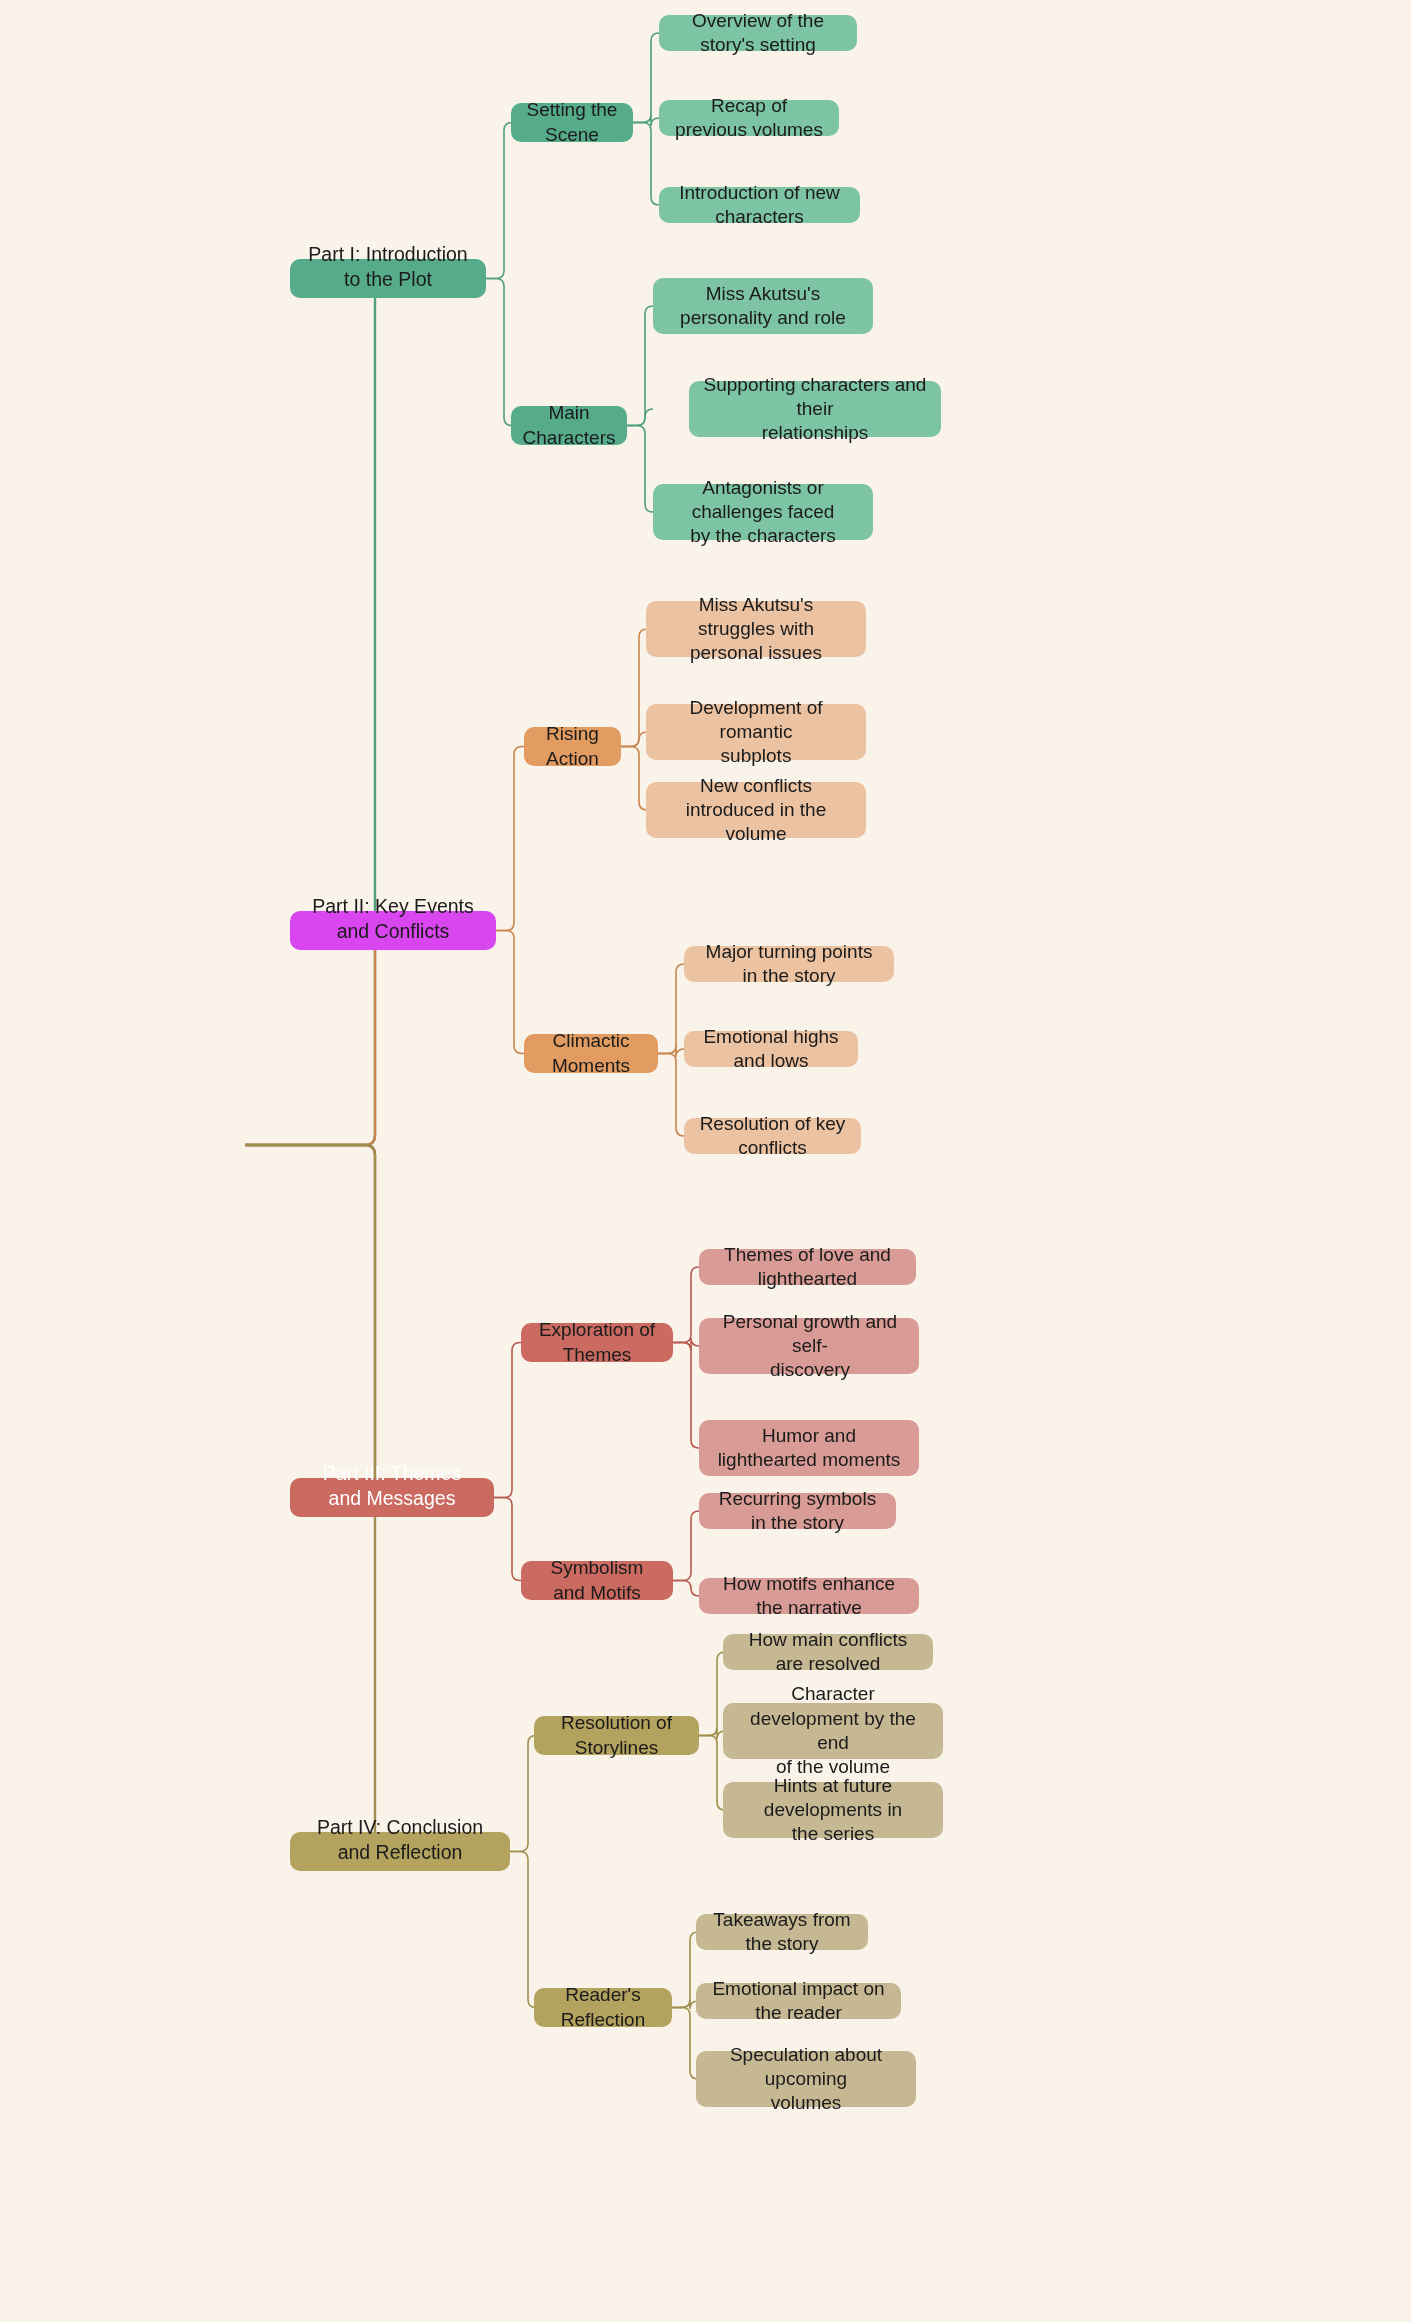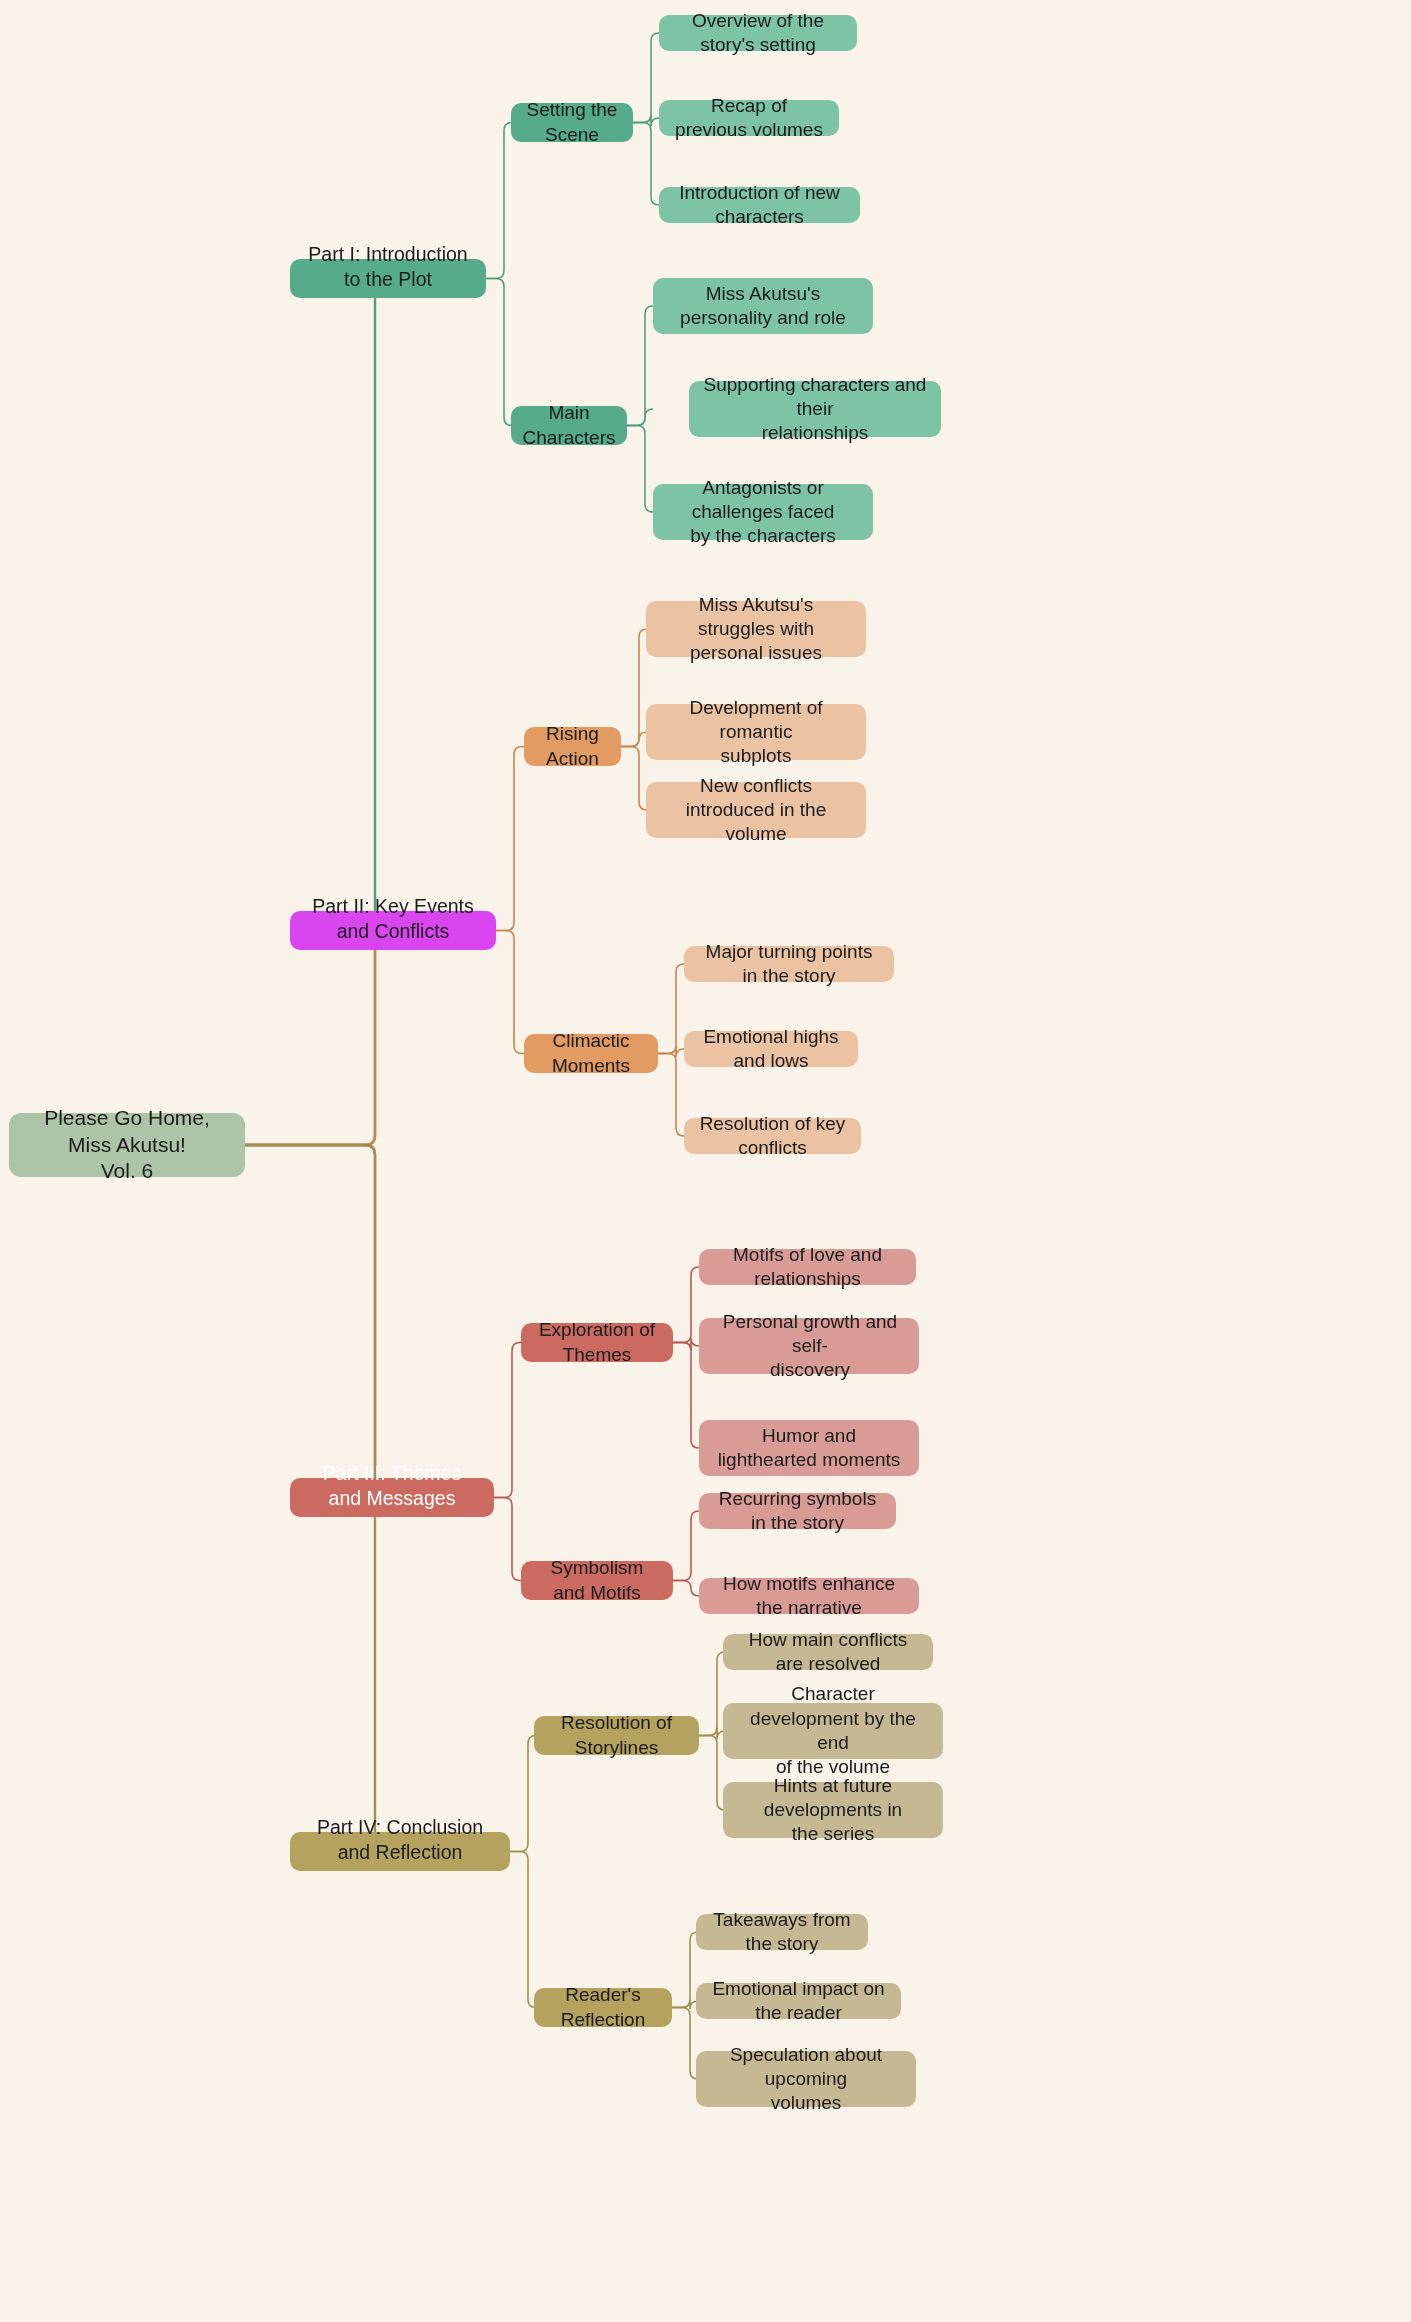--- a/index.html
+++ b/index.html
@@ -77,22 +77,20 @@
       <path d="M 245 1145 L 365 1145 Q 375 1145 375 1155 L 375 1841.5 Q 375 1851.5 385 1851.5 L 290 1851.5" fill="none" stroke="#a08f4e" stroke-width="2.4"></path>
       <path d="M 510 1851.5 L 520 1851.5 Q 528 1851.5 528 1843.5 L 528 1743.5 Q 528 1735.5 536 1735.5 L 534 1735.5" fill="none" stroke="#a08f4e" stroke-width="1.6"></path>
       <path d="M 699 1735.5 L 709 1735.5 Q 717 1735.5 717 1727.5 L 717 1660 Q 717 1652 725 1652 L 723 1652" fill="none" stroke="#a08f4e" stroke-width="1.6"></path>
       <path d="M 699 1735.5 L 709 1735.5 Q 717 1735.5 717 1727.5 L 717 1739 Q 717 1731 725 1731 L 723 1731" fill="none" stroke="#a08f4e" stroke-width="1.6"></path>
       <path d="M 699 1735.5 L 709 1735.5 Q 717 1735.5 717 1743.5 L 717 1802 Q 717 1810 725 1810 L 723 1810" fill="none" stroke="#a08f4e" stroke-width="1.6"></path>
       <path d="M 510 1851.5 L 520 1851.5 Q 528 1851.5 528 1859.5 L 528 1999.5 Q 528 2007.5 536 2007.5 L 534 2007.5" fill="none" stroke="#a08f4e" stroke-width="1.6"></path>
       <path d="M 672 2007.5 L 682 2007.5 Q 690 2007.5 690 1999.5 L 690 1940 Q 690 1932 698 1932 L 696 1932" fill="none" stroke="#a08f4e" stroke-width="1.6"></path>
       <path d="M 672 2007.5 L 682 2007.5 Q 690 2007.5 690 1999.5 L 690 2009 Q 690 2001 698 2001 L 696 2001" fill="none" stroke="#a08f4e" stroke-width="1.6"></path>
       <path d="M 672 2007.5 L 682 2007.5 Q 690 2007.5 690 2015.5 L 690 2071 Q 690 2079 698 2079 L 696 2079" fill="none" stroke="#a08f4e" stroke-width="1.6"></path>
     </svg>
-<div class="node root" style="left: 9px; top: 1113px; width: 236px; min-height: 64px; height: 64px; background: rgb(174, 196, 166);"><span>Please Go Home, Miss Akutsu!
-Vol. 6</span></div>
     <div class="node branch" style="left: 290px; top: 259px; width: 196px; min-height: 39px; height: 39px; background: rgb(86, 171, 139);"><span>Part I: Introduction to the Plot</span></div>
     <div class="node sub" style="left: 511px; top: 103px; width: 122px; min-height: 39px; height: 39px; background: rgb(86, 171, 139);"><span>Setting the Scene</span></div>
     <div class="node leaf" style="left: 659px; top: 15px; width: 198px; min-height: 36px; height: 36px; background: rgb(125, 196, 165);"><span>Overview of the story's setting</span></div>
     <div class="node leaf" style="left: 659px; top: 100px; width: 180px; min-height: 36px; height: 36px; background: rgb(125, 196, 165);"><span>Recap of previous volumes</span></div>
     <div class="node leaf" style="left: 659px; top: 187px; width: 201px; min-height: 36px; height: 36px; background: rgb(125, 196, 165);"><span>Introduction of new characters</span></div>
     <div class="node sub" style="left: 511px; top: 406px; width: 116px; min-height: 39px; height: 39px; background: rgb(86, 171, 139);"><span>Main Characters</span></div>
     <div class="node leaf" style="left: 653px; top: 278px; width: 220px; min-height: 56px; height: 56px; background: rgb(125, 196, 165);"><span>Miss Akutsu's personality and role</span></div>
     <div class="node leaf" style="left: 653px; top: 381px; width: 252px; min-height: 56px; height: 56px; background: rgb(125, 196, 165); margin-left: 36px;"><span>Supporting characters and their
 relationships</span></div>
     <div class="node leaf" style="left: 653px; top: 484px; width: 220px; min-height: 56px; height: 56px; background: rgb(125, 196, 165);"><span>Antagonists or challenges faced
@@ -104,21 +102,21 @@
     <div class="node leaf" style="left: 646px; top: 704px; width: 220px; min-height: 56px; height: 56px; background: rgb(235, 194, 162);"><span>Development of romantic
 subplots</span></div>
     <div class="node leaf" style="left: 646px; top: 782px; width: 220px; min-height: 56px; height: 56px; background: rgb(235, 194, 162);"><span>New conflicts introduced in the
 volume</span></div>
     <div class="node sub" style="left: 524px; top: 1034px; width: 134px; min-height: 39px; height: 39px; background: rgb(226, 156, 97);"><span>Climactic Moments</span></div>
     <div class="node leaf" style="left: 684px; top: 946px; width: 210px; min-height: 36px; height: 36px; background: rgb(235, 194, 162);"><span>Major turning points in the story</span></div>
     <div class="node leaf" style="left: 684px; top: 1031px; width: 174px; min-height: 36px; height: 36px; background: rgb(235, 194, 162);"><span>Emotional highs and lows</span></div>
     <div class="node leaf" style="left: 684px; top: 1118px; width: 177px; min-height: 36px; height: 36px; background: rgb(235, 194, 162);"><span>Resolution of key conflicts</span></div>
     <div class="node branch white-text" style="left: 290px; top: 1478px; width: 204px; min-height: 39px; height: 39px; background: rgb(202, 106, 97);"><span>Part III: Themes and Messages</span></div>
     <div class="node sub" style="left: 521px; top: 1323px; width: 152px; min-height: 39px; height: 39px; background: rgb(202, 106, 97);"><span>Exploration of Themes</span></div>
-    <div class="node leaf" style="left: 699px; top: 1249px; width: 217px; min-height: 36px; height: 36px; background: rgb(217, 155, 149);"><span>Motifs of love and relationships</span></div>
+    <div class="node leaf" style="left: 699px; top: 1249px; width: 217px; min-height: 36px; height: 36px; background: rgb(217, 155, 149);"><span>Themes of love and lighthearted</span></div>
     <div class="node leaf" style="left: 699px; top: 1318px; width: 220px; min-height: 56px; height: 56px; background: rgb(217, 155, 149); padding-left: 16px;"><span>Personal growth and self-
 discovery</span></div>
     <div class="node leaf" style="left: 699px; top: 1420px; width: 220px; min-height: 56px; height: 56px; background: rgb(217, 155, 149);"><span>Humor and lighthearted moments</span></div>
     <div class="node sub" style="left: 521px; top: 1561px; width: 152px; min-height: 39px; height: 39px; background: rgb(202, 106, 97);"><span>Symbolism and Motifs</span></div>
     <div class="node leaf" style="left: 699px; top: 1493px; width: 197px; min-height: 36px; height: 36px; background: rgb(217, 155, 149);"><span>Recurring symbols in the story</span></div>
     <div class="node leaf" style="left: 699px; top: 1578px; width: 220px; min-height: 36px; height: 36px; background: rgb(217, 155, 149);"><span>How motifs enhance the narrative</span></div>
     <div class="node branch" style="left: 290px; top: 1832px; width: 220px; min-height: 39px; height: 39px; background: rgb(180, 163, 94);"><span>Part IV: Conclusion and Reflection</span></div>
     <div class="node sub" style="left: 534px; top: 1716px; width: 165px; min-height: 39px; height: 39px; background: rgb(180, 163, 94);"><span>Resolution of Storylines</span></div>
     <div class="node leaf" style="left: 723px; top: 1634px; width: 210px; min-height: 36px; height: 36px; background: rgb(197, 184, 147);"><span>How main conflicts are resolved</span></div>
     <div class="node leaf" style="left: 723px; top: 1703px; width: 220px; min-height: 56px; height: 56px; background: rgb(197, 184, 147);"><span>Character development by the end

